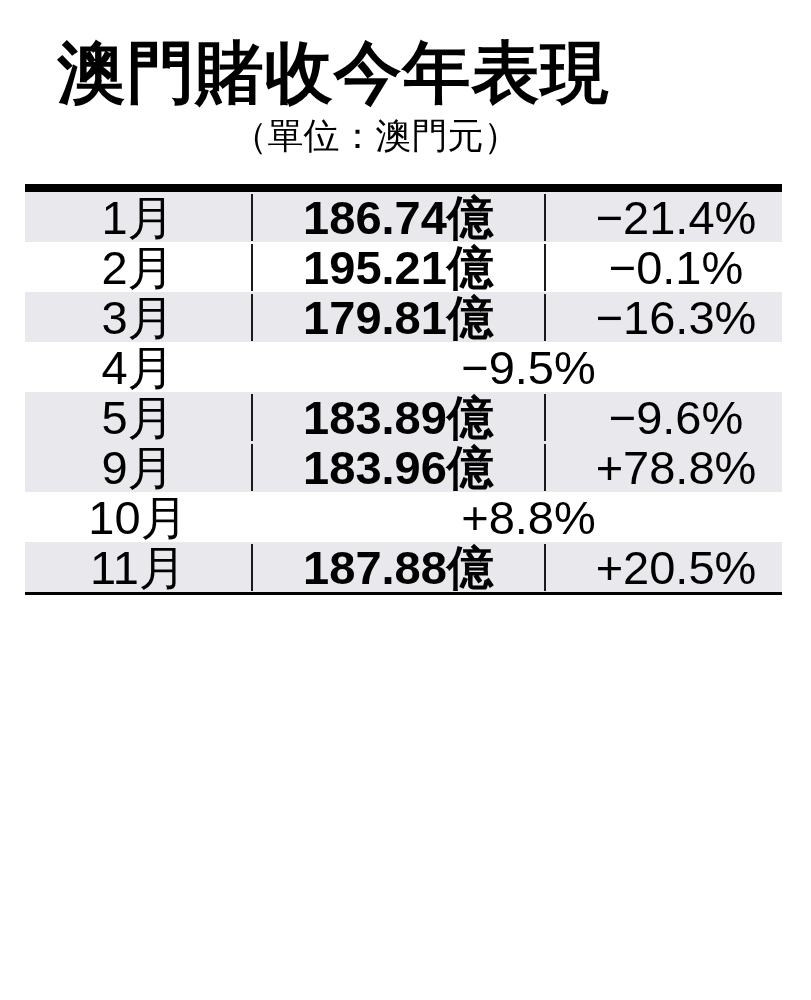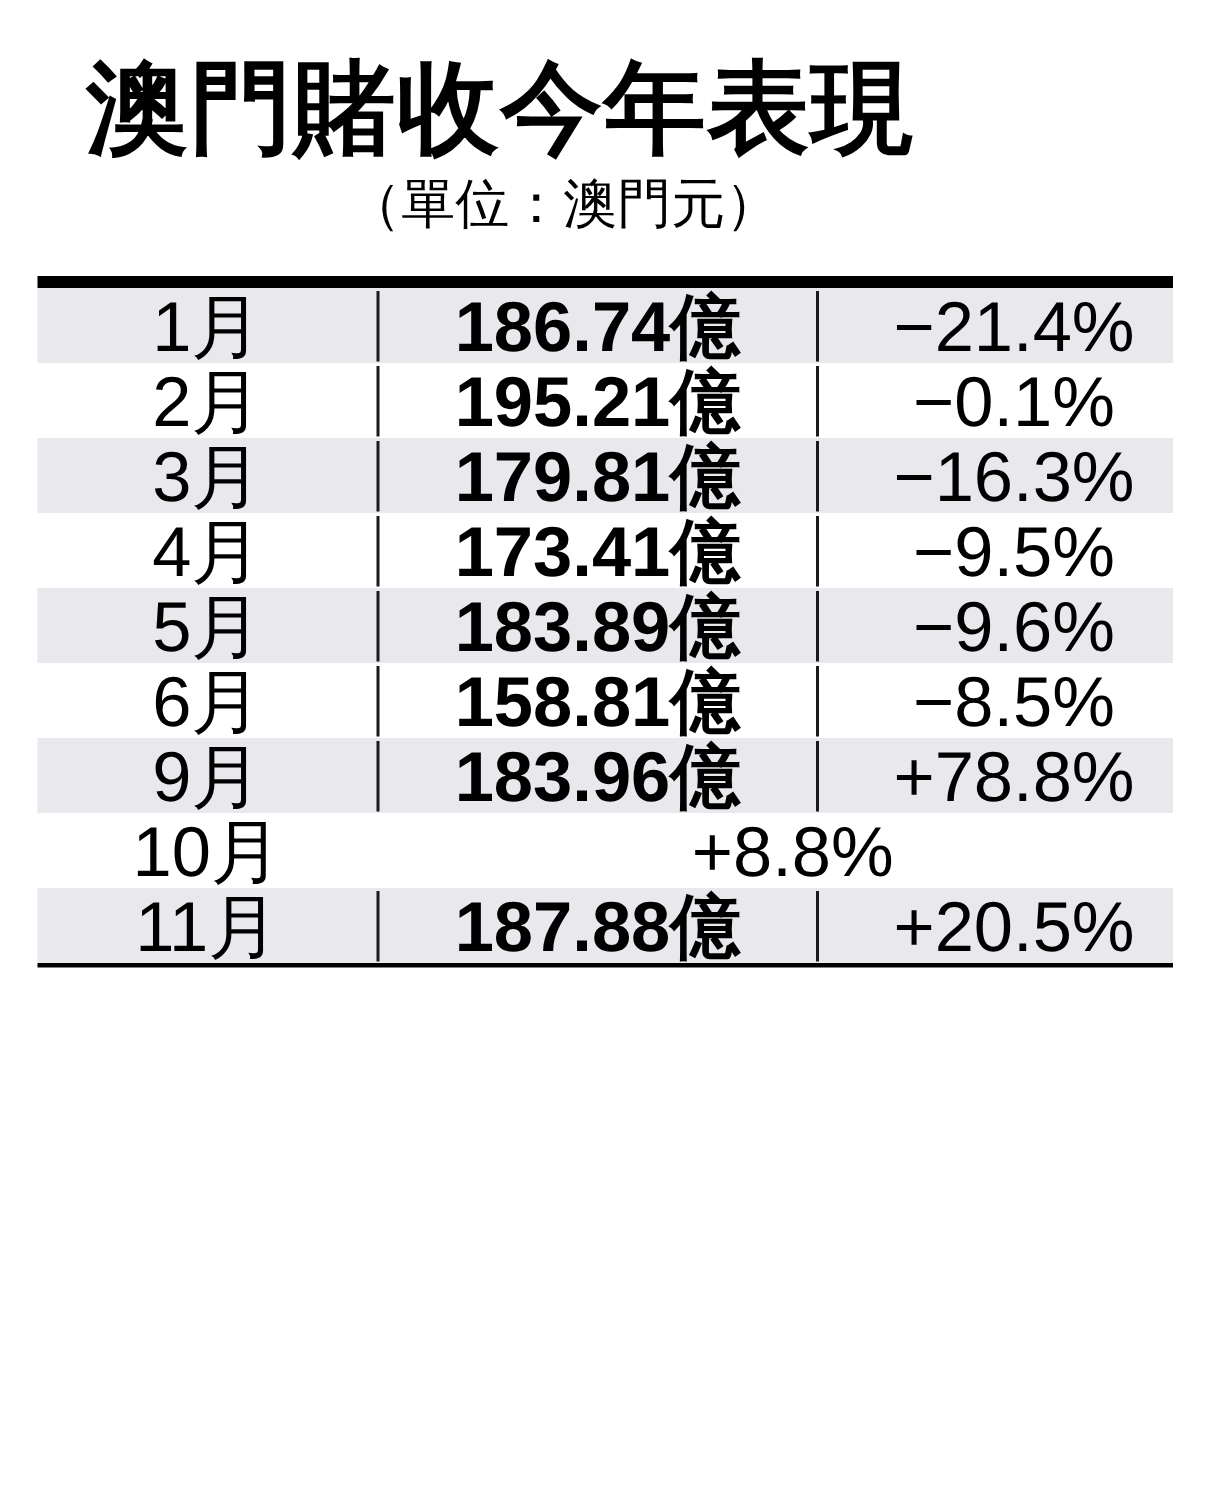--- a/index.html
+++ b/index.html
@@ -98,35 +98,29 @@
   </div>
 
   <div class="row striped">
     <div class="cell month">3月</div>
     <div class="cell amount">179.81億</div>
     <div class="cell change">−16.3%</div>
   </div>
 
   <div class="row">
     <div class="cell month">4月</div>
-    <div class="cell amount">173.41億</div>
     <div class="cell change">−9.5%</div>
   </div>
 
   <div class="row striped">
     <div class="cell month">5月</div>
     <div class="cell amount">183.89億</div>
     <div class="cell change">−9.6%</div>
   </div>
 
-  <div class="row">
-    <div class="cell month">6月</div>
-    <div class="cell amount">158.81億</div>
-    <div class="cell change">−8.5%</div>
-  </div>
 
 
 
   <div class="row striped">
     <div class="cell month">9月</div>
     <div class="cell amount">183.96億</div>
     <div class="cell change">+78.8%</div>
   </div>
 
   <div class="row">

